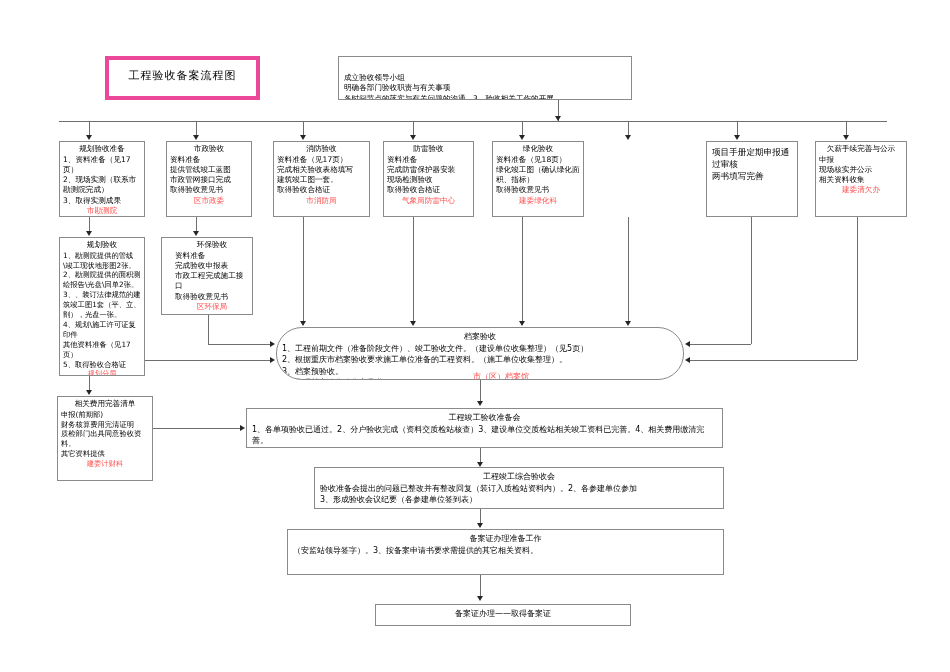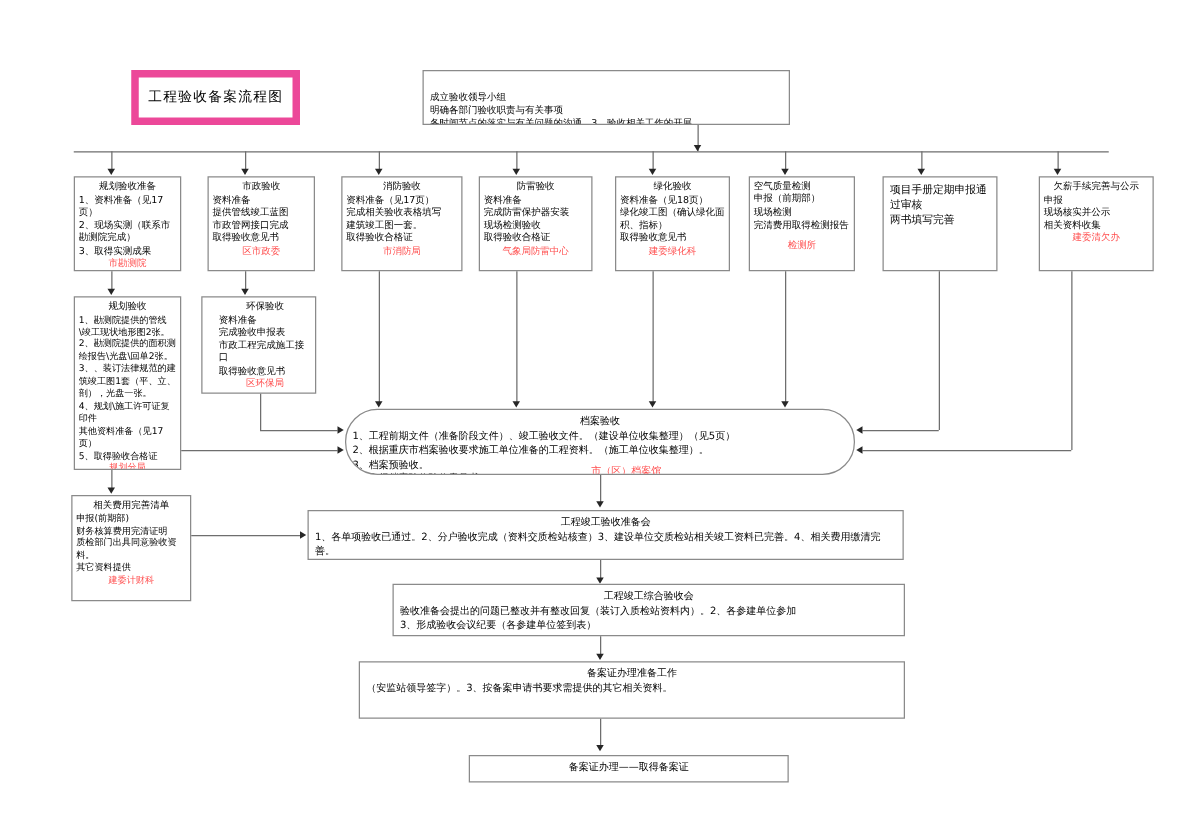--- a/index.html
+++ b/index.html
@@ -35,22 +35,22 @@
     margin-bottom:0px;
     white-space:nowrap;
   }
   .box .ln{display:block;white-space:normal;}
   .box .red{color:#ff4d4d;}
   .box .red-c{color:#ff4d4d;display:block;text-align:center;}
 
   
   #title-box{
     position:absolute;
-    left:105px;top:56px;width:135px;height:44px;
-    border:6px solid #ec4899;
+    left:105px;top:56px;width:155px;height:44px;
+    border:4px solid #ec4899;
     background:#fff;
     box-sizing:border-box;
   }
   #title-box .t{
     display:block;
     text-align:center;
     font-size:11px;
     line-height:13px;
     margin-top:9px;
     letter-spacing:1px;
@@ -172,34 +172,27 @@
   </div>
 
   <div class="box dept" style="left:492px;width:92px;">
     <span class="ttl">绿化验收</span>
     <span class="ln">资料准备（见18页）</span>
     <span class="ln">绿化竣工图（确认绿化面积、指标）</span>
     <span class="ln">取得验收意见书</span>
     <span class="red-c">建委绿化科</span>
   </div>
 
-  <div class="box dept" style="left:599px;width:85px;">
-    <span class="ln">空气质量检测</span>
-    <span class="ln">申报（前期部）</span>
-    <span class="ln">现场检测</span>
-    <span class="ln">完清费用取得检测报告</span>
-    <span class="red-c" style="margin-top:6px;">检测所</span>
-  </div>
 
   <div class="box dept" style="left:706px;width:92px;font-size:8.6px;line-height:12px;padding:4px 5px;">
     <span class="ln">项目手册定期申报通过审核</span>
     <span class="ln">两书填写完善</span>
   </div>
 
-  <div class="box dept" style="left:815px;width:92px;margin-left:16px;">
+  <div class="box dept" style="left:815px;width:92px;">
     <span class="ttl">欠薪手续完善与公示</span>
     <span class="ln">申报</span>
     <span class="ln">现场核实并公示</span>
     <span class="ln">相关资料收集</span>
     <span class="red-c">建委清欠办</span>
   </div>
 
   <div class="vline" style="left:89px;top:217px;height:15px;"></div>
   <div class="arw-d" style="left:85.8px;top:231px;"></div>
 

